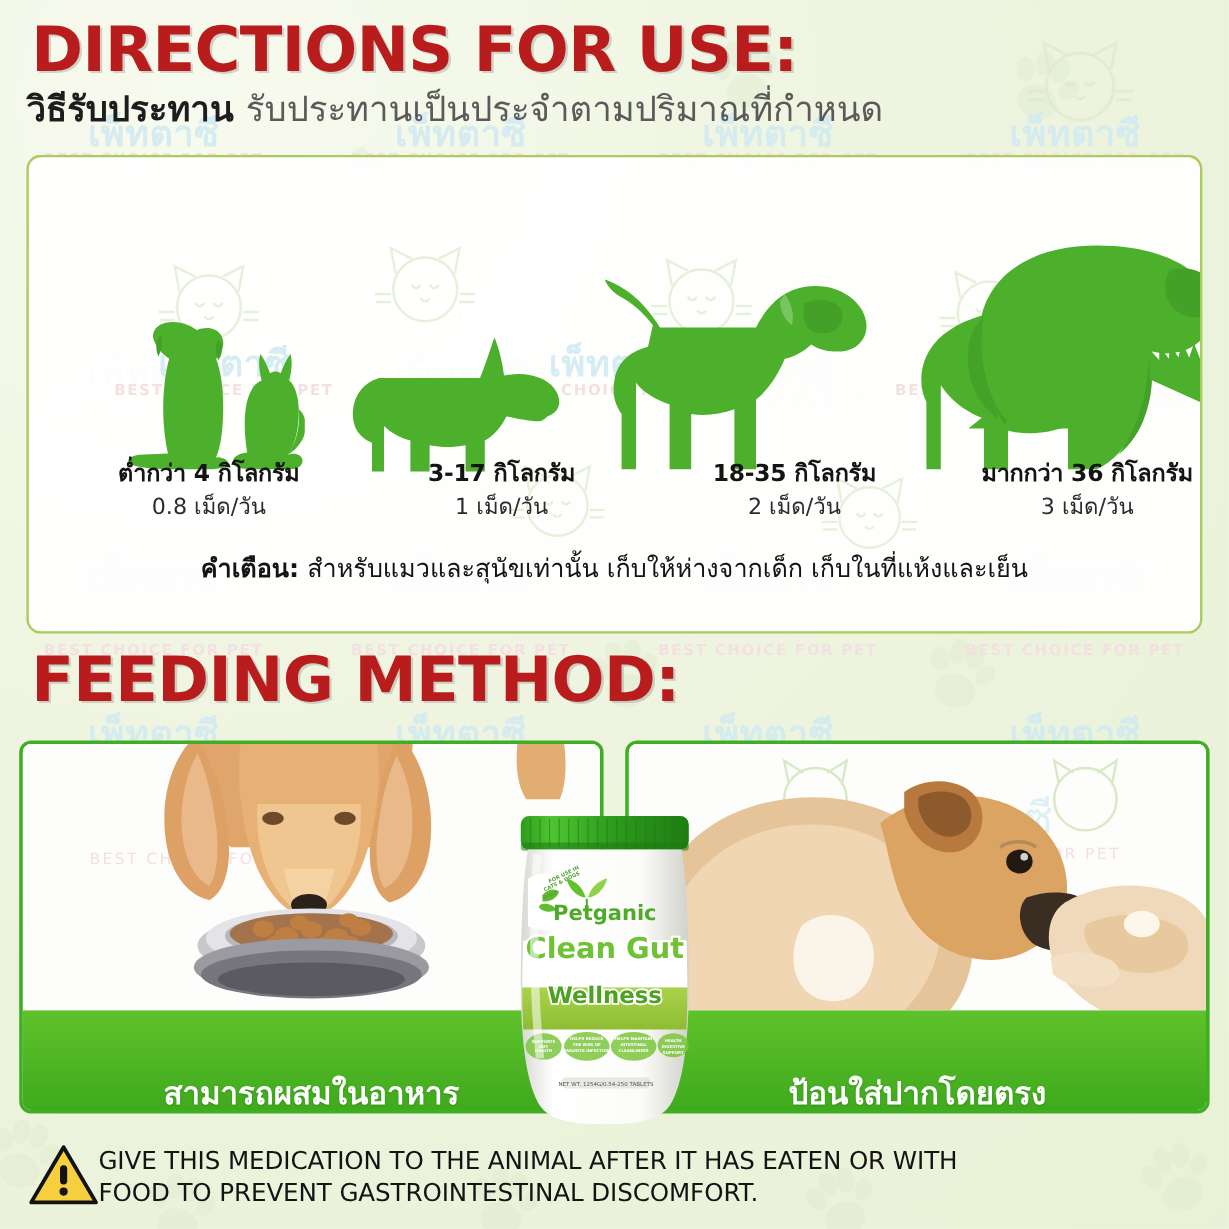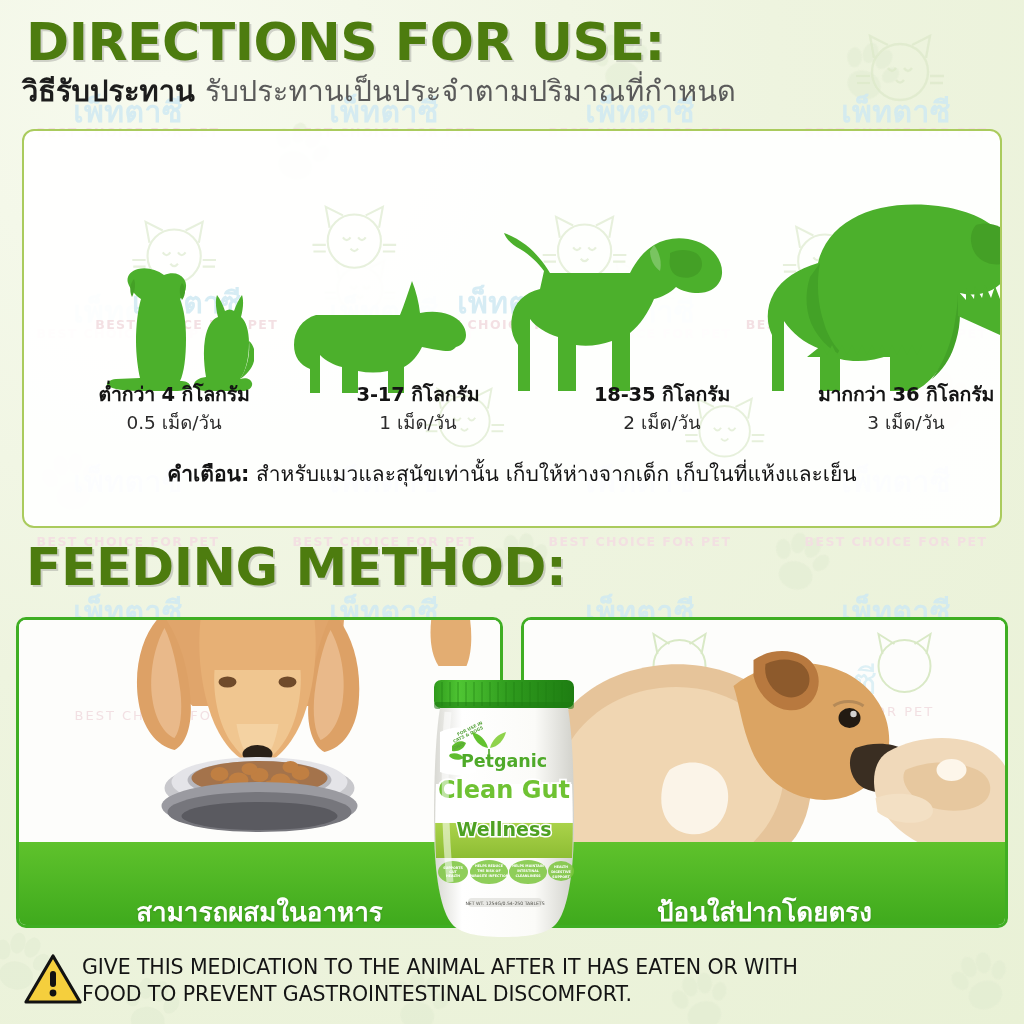--- a/index.html
+++ b/index.html
@@ -18,21 +18,21 @@
   }
   .bg-paws{position:absolute;inset:0;opacity:.55;}
   .wm-row{position:absolute;left:0;right:0;display:flex;justify-content:space-around;
     font-weight:700;letter-spacing:.5px;white-space:nowrap;pointer-events:none;}
   .wm-thai{color:#cfe9f2;font-size:30px;font-weight:700;opacity:.85;}
   .wm-eng{color:#f3dfe2;font-size:12.5px;letter-spacing:1.4px;font-weight:700;opacity:.95;}
 
   
   .h-en{
     font-size:52px;font-weight:800;letter-spacing:-.5px;
-    color:#4d7c0f;
+    color:#b91c1c;
     text-shadow:2px 2px 0 rgba(120,120,120,.30);
     font-family:"DejaVu Sans","Liberation Sans",sans-serif;
     line-height:1;
   }
   .h-th{font-size:29px;font-weight:700;color:#2f2f2f;line-height:1.1;}
   .h-th .lead{font-weight:800;color:#1d1d1d;}
   .h-th .rest{font-weight:400;color:#5a5a5a;}
 
   
   .box{
@@ -327,21 +327,21 @@
                    l0,12 l-115,0 Z"></path>
           <path d="M196,96 l8,9 l0,-12 l8,11 l1,-13 l7,12 l3,-13 l6,13 l4,-12 l5,13 l5,-11
                    l3,12 l-6,36 l-44,-20 Z"></path>
         </g>
       </svg>
     </div>
 
     <div class="dose-row">
       <div class="dose">
         <div class="w">ต่ำกว่า 4 กิโลกรัม</div>
-        <div class="d">0.5 เม็ด/วัน</div>
+        <div class="d">0.8 เม็ด/วัน</div>
       </div>
       <div class="dose">
         <div class="w">3-17 กิโลกรัม</div>
         <div class="d">1 เม็ด/วัน</div>
       </div>
       <div class="dose">
         <div class="w">18-35 กิโลกรัม</div>
         <div class="d">2 เม็ด/วัน</div>
       </div>
       <div class="dose">

